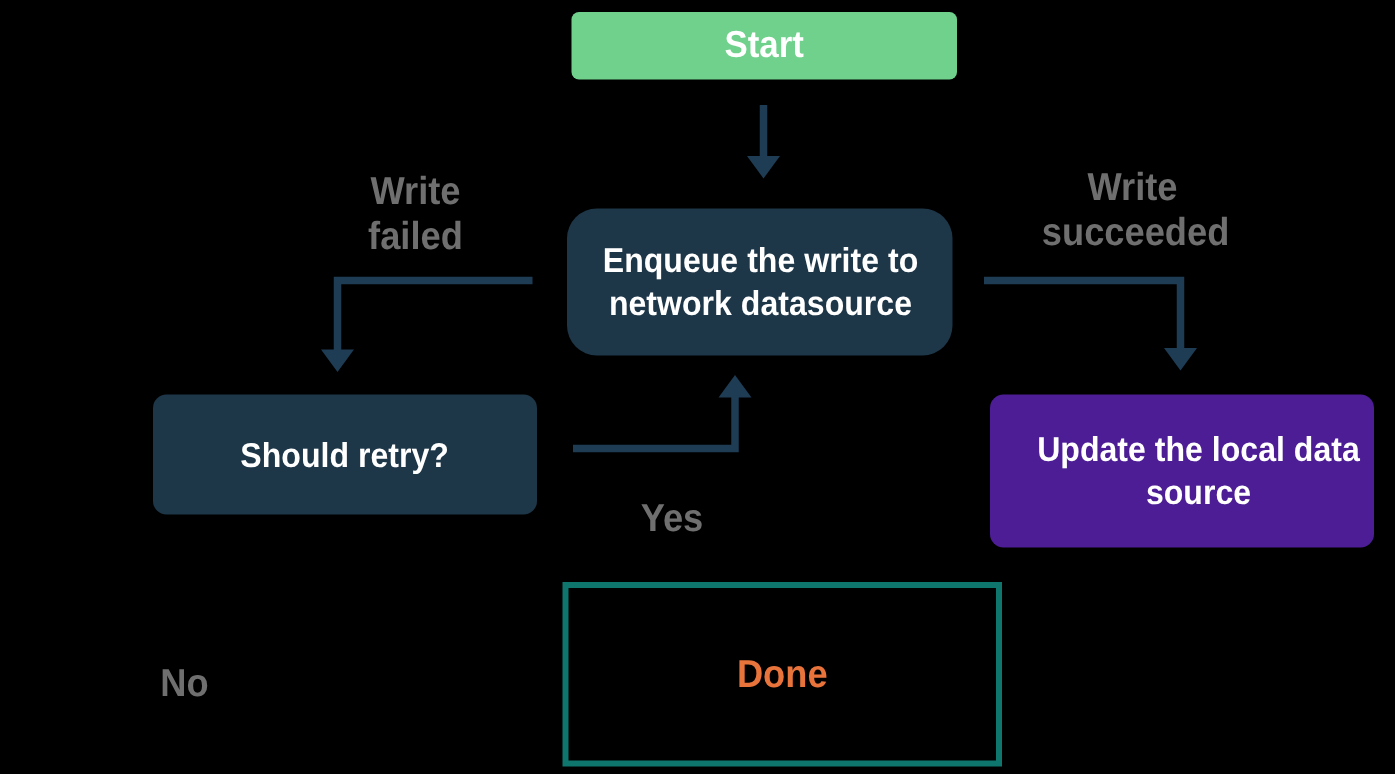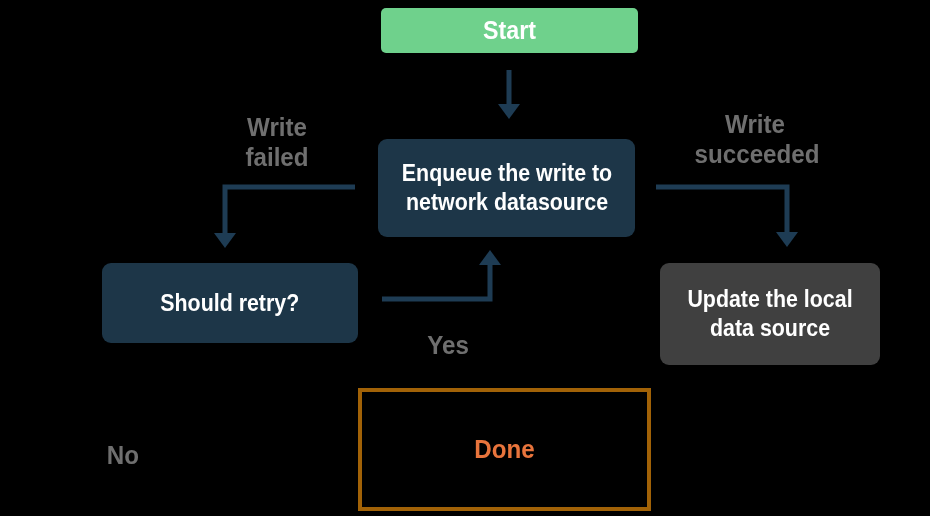--- a/index.html
+++ b/index.html
@@ -28,36 +28,36 @@
     line-height: 29px;
     transform: scaleX(0.93);
   }
   .node.start {
     left: 381px; top: 8px; width: 257px; height: 45px;
     background: #6fd18c; border-radius: 5px;
   }
   .node.start .node-label { font-size: 25px; }
   .node.enqueue {
     left: 378px; top: 139px; width: 257px; height: 98px;
-    background: #1d3648; border-radius: 9px;
+    background: #1d3648; border-radius: 20px;
   }
   .node.enqueue .node-label { width: 238px; }
   .node.should-retry {
     left: 102px; top: 263px; width: 256px; height: 80px;
     background: #1d3648; border-radius: 9px;
   }
   .node.update-local {
-    left: 660px; top: 263px; width: 220px; height: 102px;
-    background: #404040; border-radius: 9px;
+    left: 660px; top: 263px; width: 256px; height: 102px;
+    background: #4c1d95; border-radius: 9px; justify-content: flex-end;
   }
   .node.update-local .node-label { width: 234px; }
   .node.done {
-    left: 358px; top: 388px; width: 293px; height: 123px;
+    left: 375px; top: 388px; width: 293px; height: 123px;
     background: transparent;
-    border: 4px solid #a16207;
+    border: 4px solid #0f766e;
     color: #e8743c;
   }
   .node.done .node-label { font-size: 26px; }
   .edge-label {
     position: absolute;
     color: #6f6f6f;
     font-weight: bold;
     font-size: 26px;
     line-height: 30px;
     text-align: center;

